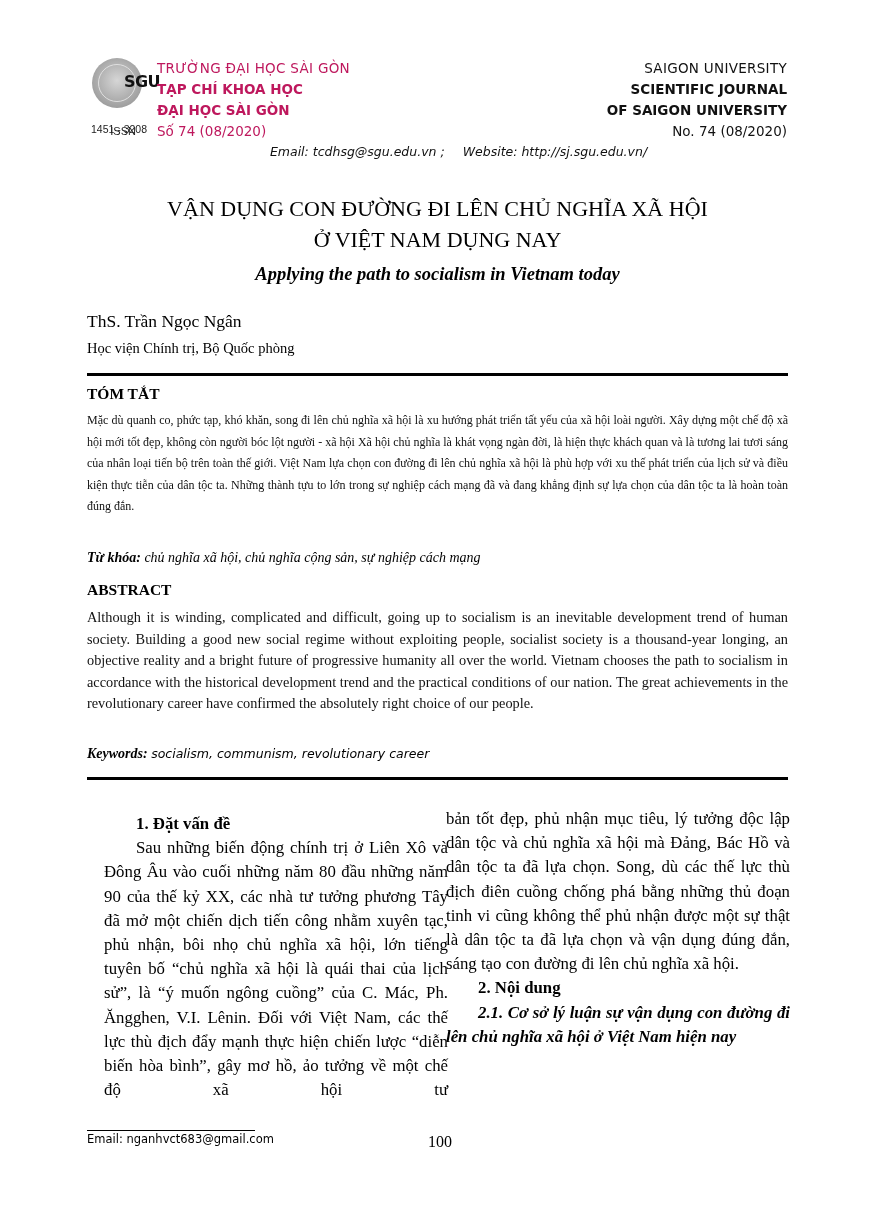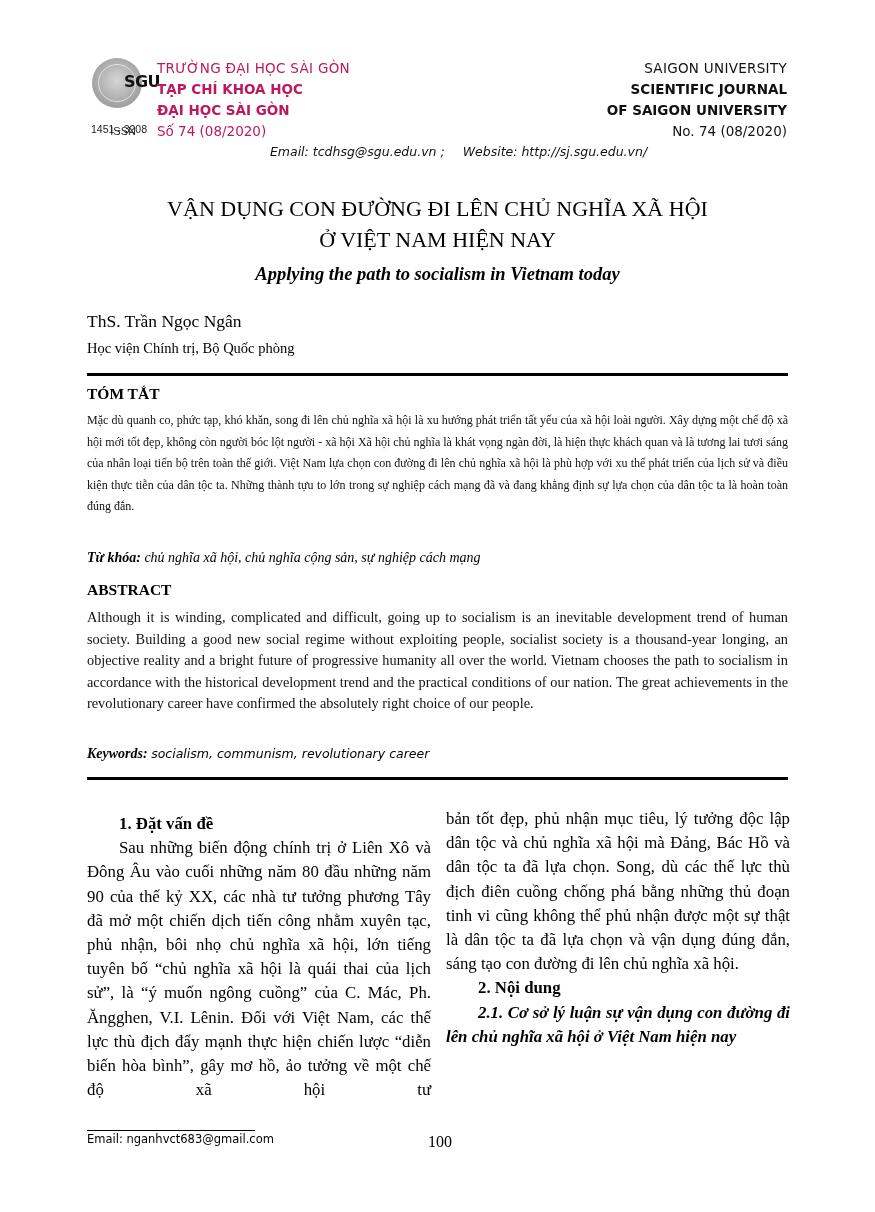--- a/index.html
+++ b/index.html
@@ -54,21 +54,21 @@
   .kw { position: absolute; left: 87px; font-family: "Liberation Serif", serif; font-size: 14px; }
   .kw.vi { top: 550px; }
   .kw.en { top: 746px; }
   .kw .lbl { font-weight: bold; font-style: italic; }
   .kw .val { font-style: italic; }
   .kw.en .val { font-family: "DejaVu Sans", sans-serif; font-size: 12.5px; }
 
   
   .col { position: absolute; width: 344px; font-family: "Liberation Serif", serif; font-size: 16.8px;
           line-height: 24.2px; text-align: justify; color: #000; }
-  .col.left { left: 87px; top: 812px; }
+  .col.left { left: 104px; top: 812px; }
   .col.right { left: 446px; top: 807px; }
   .col p { margin: 0; text-indent: 32px; }
   .col p.noindent { text-indent: 0; }
   .col .h { font-weight: bold; text-indent: 32px; margin: 0; }
   .col .h2 { font-weight: bold; font-style: italic; text-indent: 32px; margin: 0; }
   .col .lastjust { text-align-last: justify; }
 
   
   .foot-rule { position: absolute; left: 87px; top: 1130px; width: 168px; height: 1px; background: #000; }
   .foot-email { position: absolute; left: 87px; top: 1132px; font-family: "DejaVu Sans", sans-serif; font-size: 11.5px; }
@@ -100,21 +100,21 @@
     <div class="b">OF SAIGON UNIVERSITY</div>
     <div>No. 74 (08/2020)</div>
   </div>
 
   <div class="contact">
     <span>Email: tcdhsg@sgu.edu.vn ;</span><span class="gap"></span><span>Website: http://sj.sgu.edu.vn/</span>
   </div>
 
   <div class="title">
     <div>VẬN DỤNG CON ĐƯỜNG ĐI LÊN CHỦ NGHĨA XÃ HỘI</div>
-    <div>Ở VIỆT NAM HIỆN NAY</div>
+    <div>Ở VIỆT NAM DỤNG NAY</div>
   </div>
   <div class="subtitle">Applying the path to socialism in Vietnam today</div>
 
   <div class="author">ThS. Trần Ngọc Ngân</div>
   <div class="affil">Học viện Chính trị, Bộ Quốc phòng</div>
 
   <div class="rule r1"></div>
 
   <div class="sec-head tt">TÓM TẮT</div>
   <div class="para vi">Mặc dù quanh co, phức tạp, khó khăn, song đi lên chủ nghĩa xã hội là xu hướng phát triển tất yếu của xã hội loài người. Xây dựng một chế độ xã hội mới tốt đẹp, không còn người bóc lột người - xã hội Xã hội chủ nghĩa là khát vọng ngàn đời, là hiện thực khách quan và là tương lai tươi sáng của nhân loại tiến bộ trên toàn thế giới. Việt Nam lựa chọn con đường đi lên chủ nghĩa xã hội là phù hợp với xu thế phát triển của lịch sử và điều kiện thực tiễn của dân tộc ta. Những thành tựu to lớn trong sự nghiệp cách mạng đã và đang khẳng định sự lựa chọn của dân tộc ta là hoàn toàn đúng đắn.</div>

